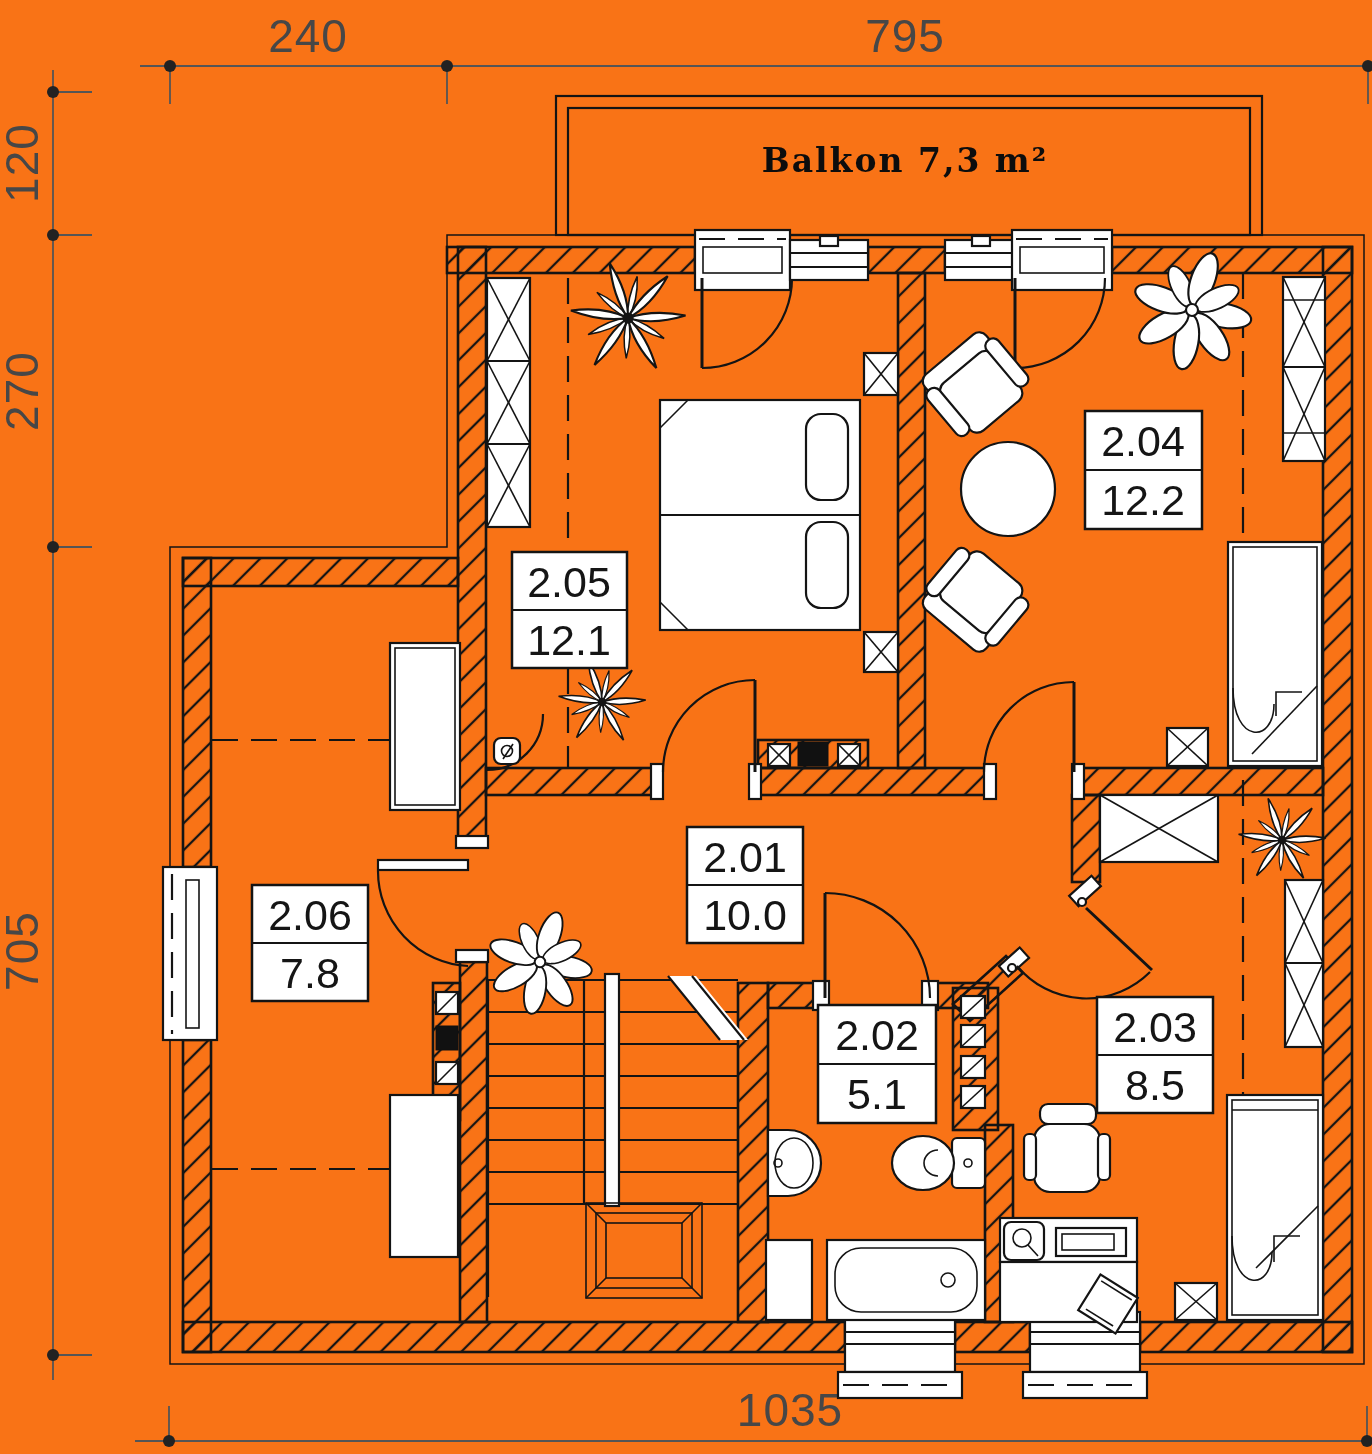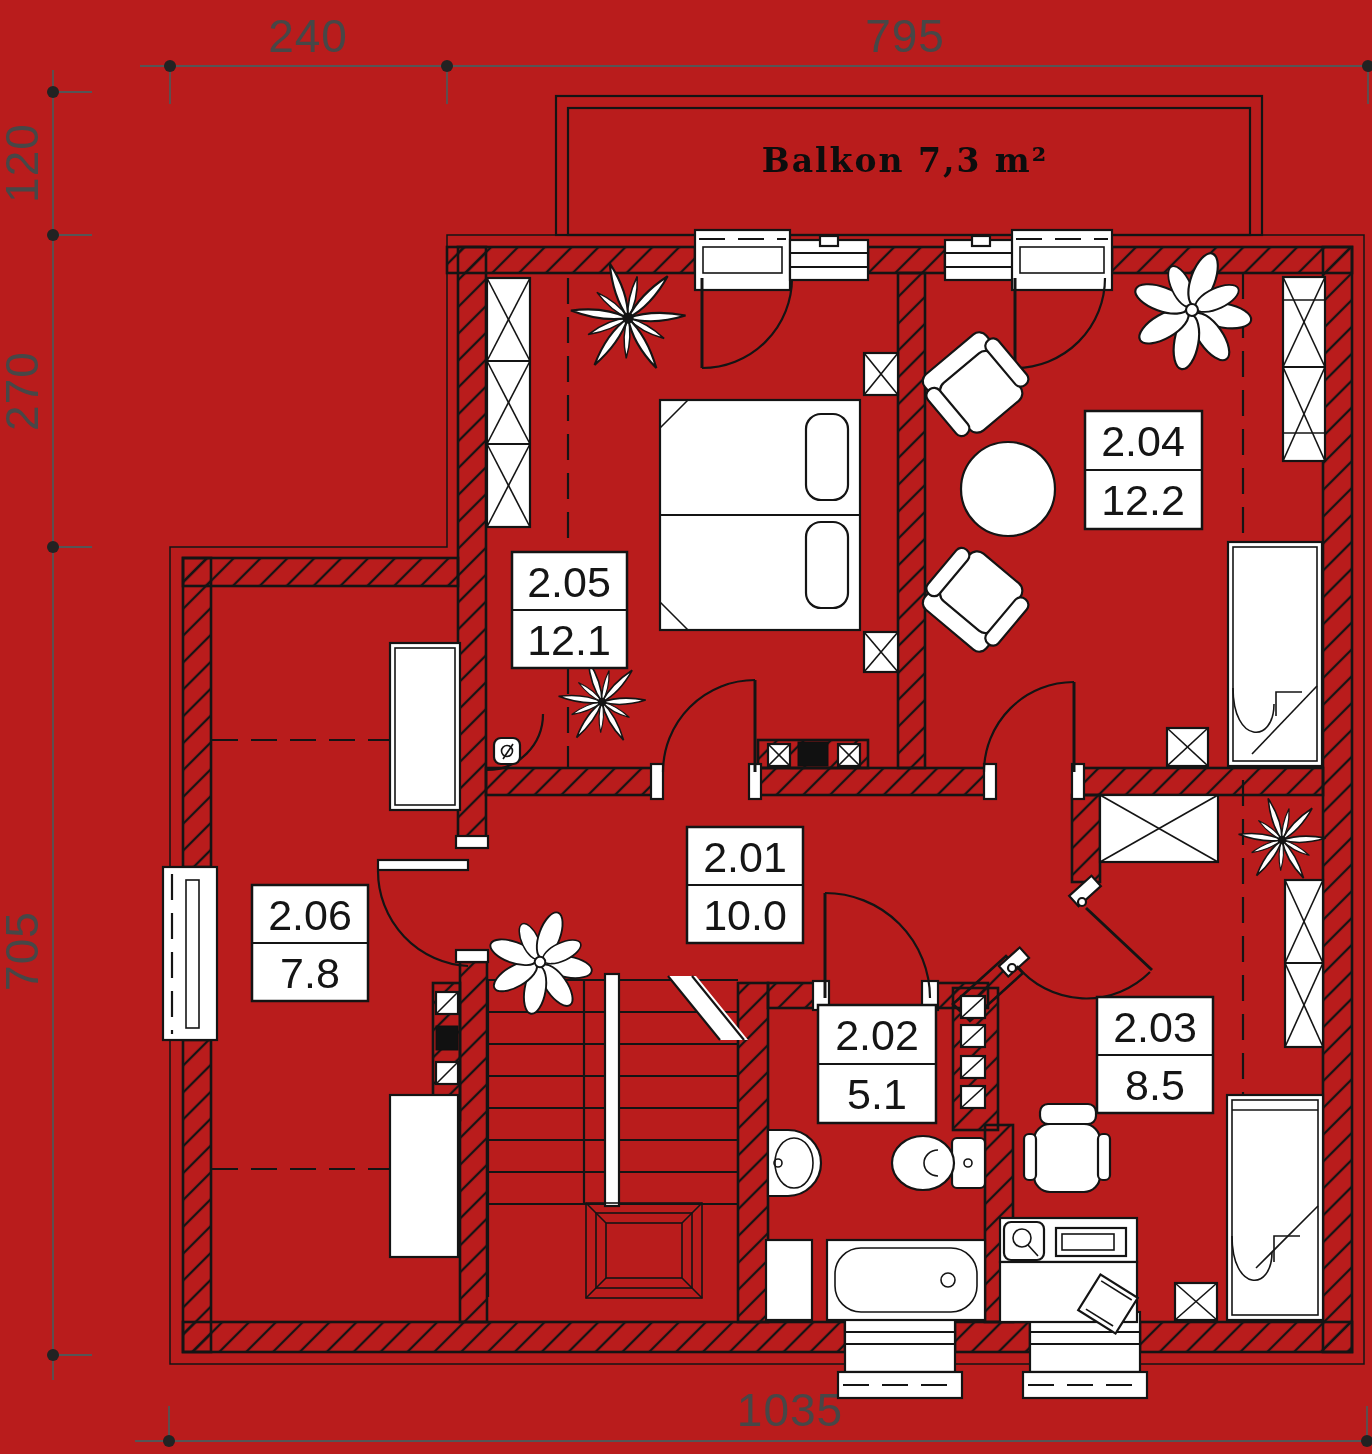--- a/index.html
+++ b/index.html
@@ -1,16 +1,16 @@
 <!DOCTYPE html>
 <html><head>
 <meta charset="utf-8">
 <style>
   html,body{margin:0;padding:0;background:#fff;}
-  #stage{position:relative;width:1372px;height:1454px;background:#b91c1c;overflow:hidden;
+  #stage{position:relative;width:1372px;height:1454px;background:#f97316;overflow:hidden;
          font-family:"Liberation Sans", sans-serif;}
   svg{position:absolute;left:0;top:0;}
   .dimtxt{font-family:"Liberation Sans", sans-serif;font-size:46px;fill:#474747;letter-spacing:1px;}
   .roomid,.roomarea{font-family:"Liberation Sans", sans-serif;font-size:43px;fill:#151515;}
   .balkon{font-family:"DejaVu Serif", serif;font-weight:bold;font-size:33px;fill:#0d0d0d;letter-spacing:2px;}
   .w{fill:url(#hatch);stroke:#141414;stroke-width:2.6;}
   .thin{stroke:#141414;stroke-width:1.5;fill:none;}
   .ln{stroke:#141414;stroke-width:2.2;fill:none;}
   .ln3{stroke:#141414;stroke-width:3;fill:none;}
   .wh{fill:#fff;stroke:#141414;stroke-width:2.2;}

